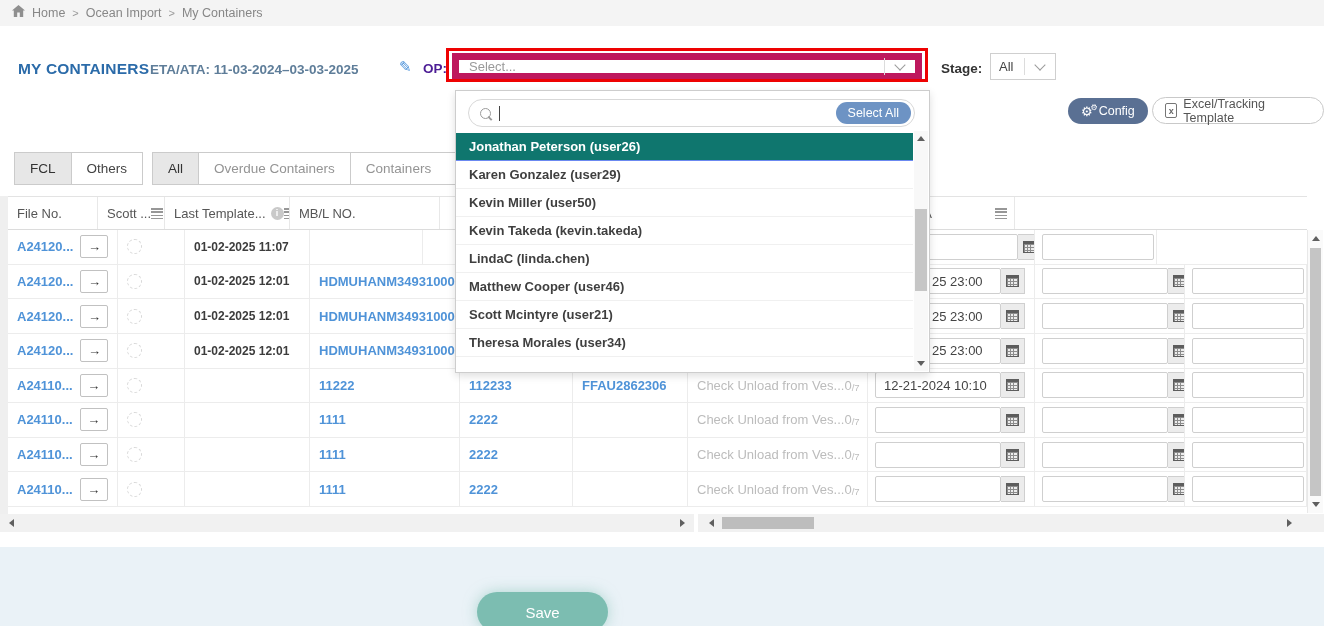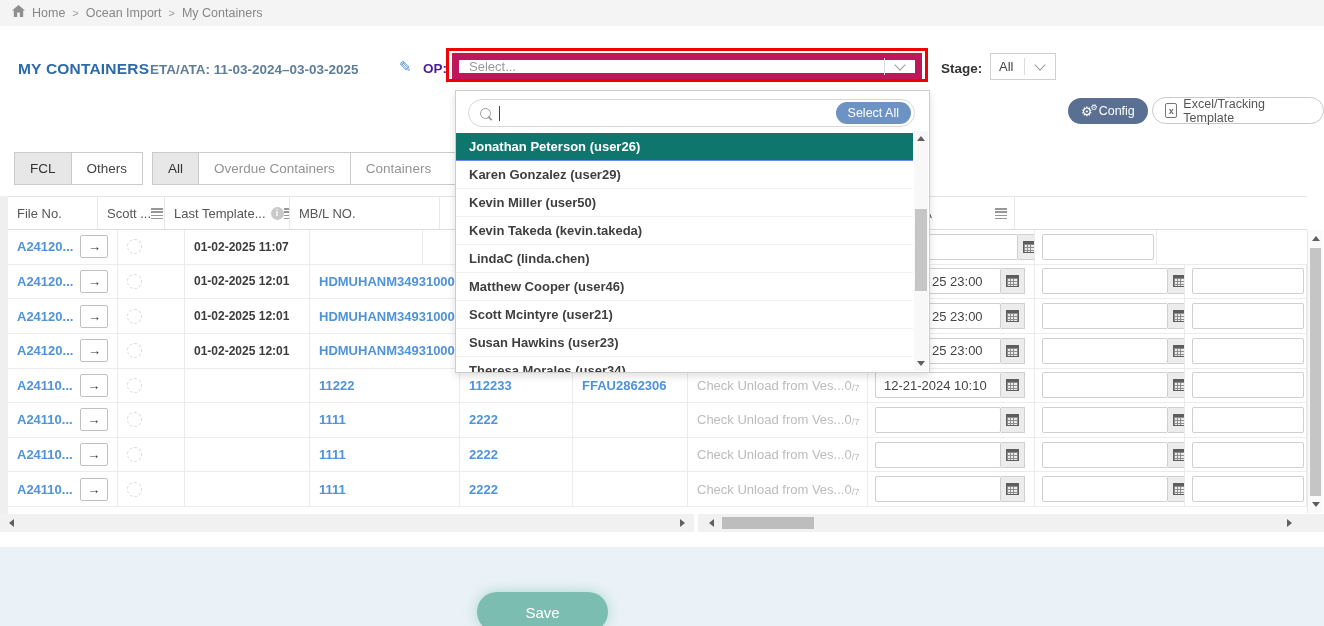--- a/index.html
+++ b/index.html
@@ -628,21 +628,20 @@
     <div id="select-all">Select All</div>
   </div>
   <div id="op-list">
       <div class="opt selected">Jonathan Peterson (user26)</div>
       <div class="opt">Karen Gonzalez (user29)</div>
       <div class="opt">Kevin Miller (user50)</div>
       <div class="opt">Kevin Takeda (kevin.takeda)</div>
       <div class="opt">LindaC (linda.chen)</div>
       <div class="opt">Matthew Cooper (user46)</div>
       <div class="opt">Scott Mcintyre (user21)</div>
-      <div class="opt">Susan Hawkins (user23)</div>
       <div class="opt">Theresa Morales (user34)</div>
     </div>
   <div id="op-scroll">
     <span class="tri up"></span>
     <span id="op-thumb"></span>
     <span class="tri down"></span>
   </div>
 </div>
 
 </body></html>

